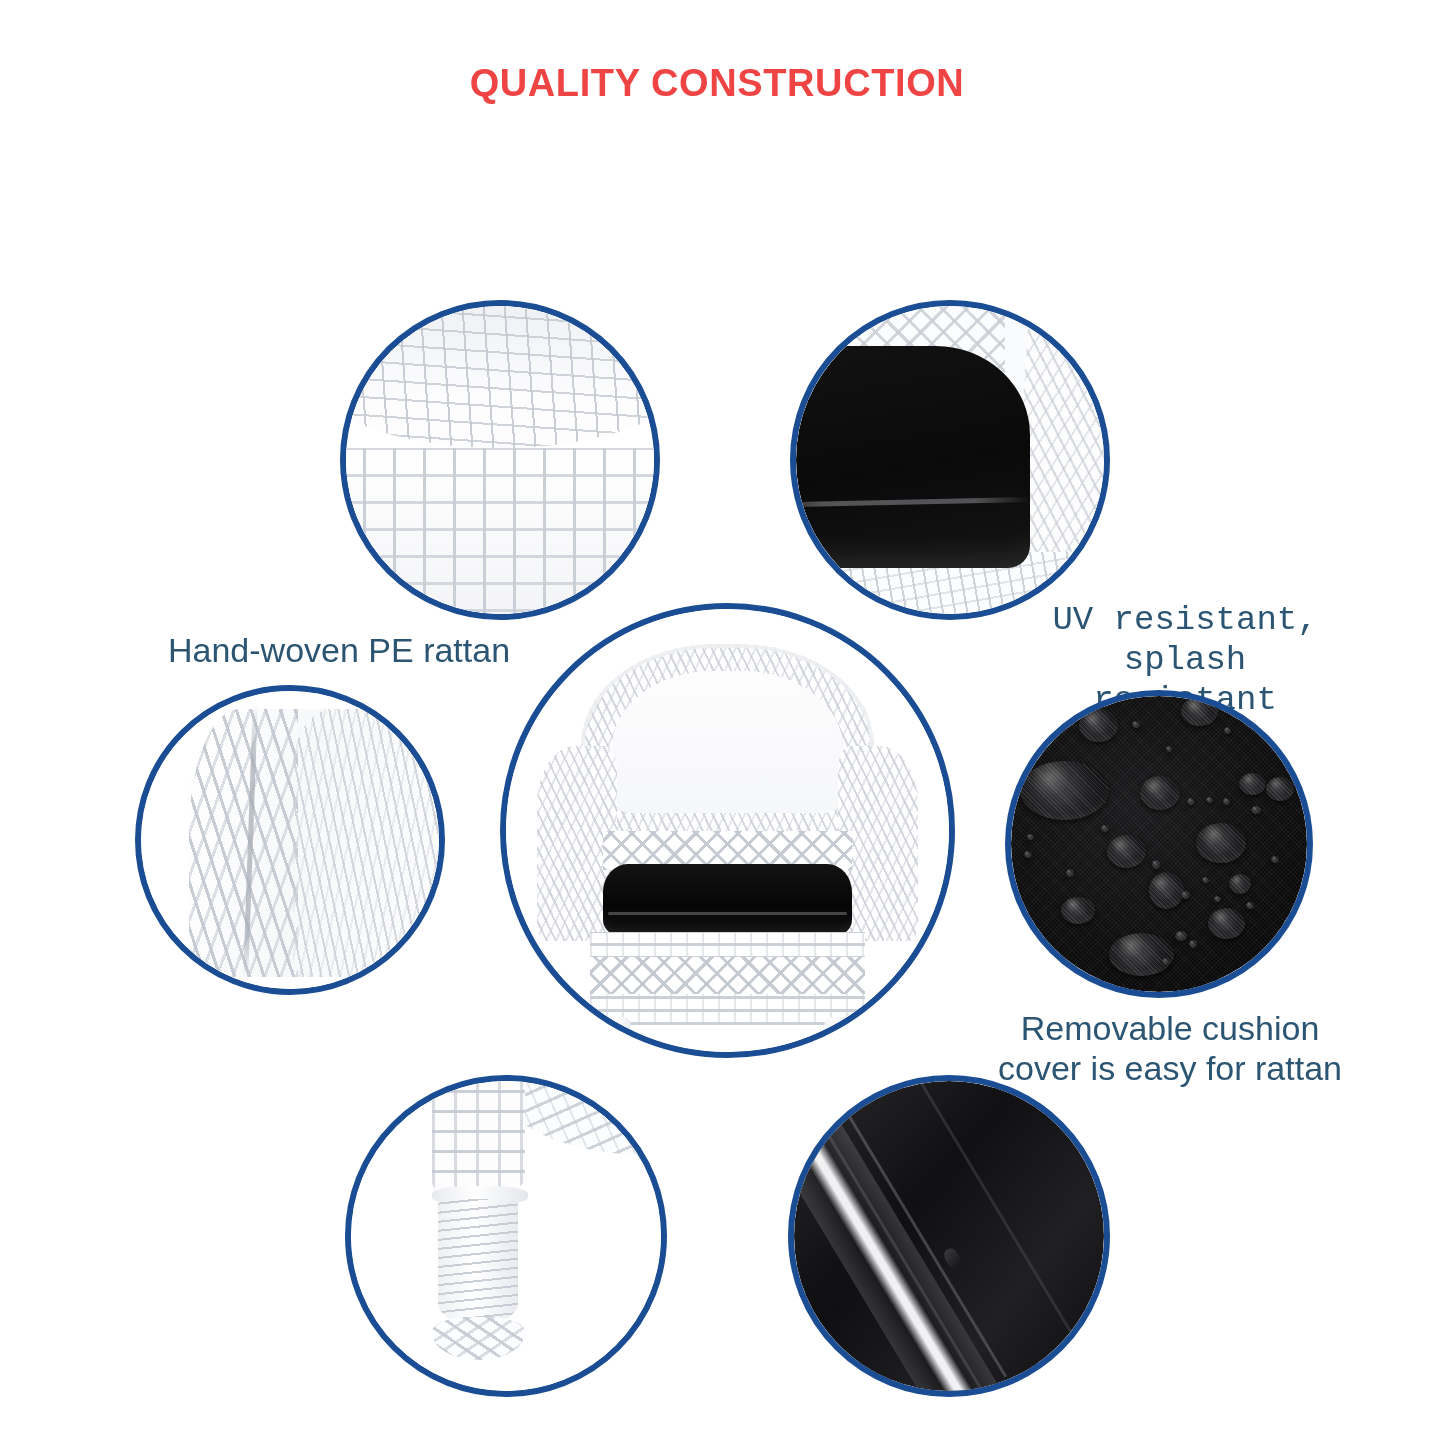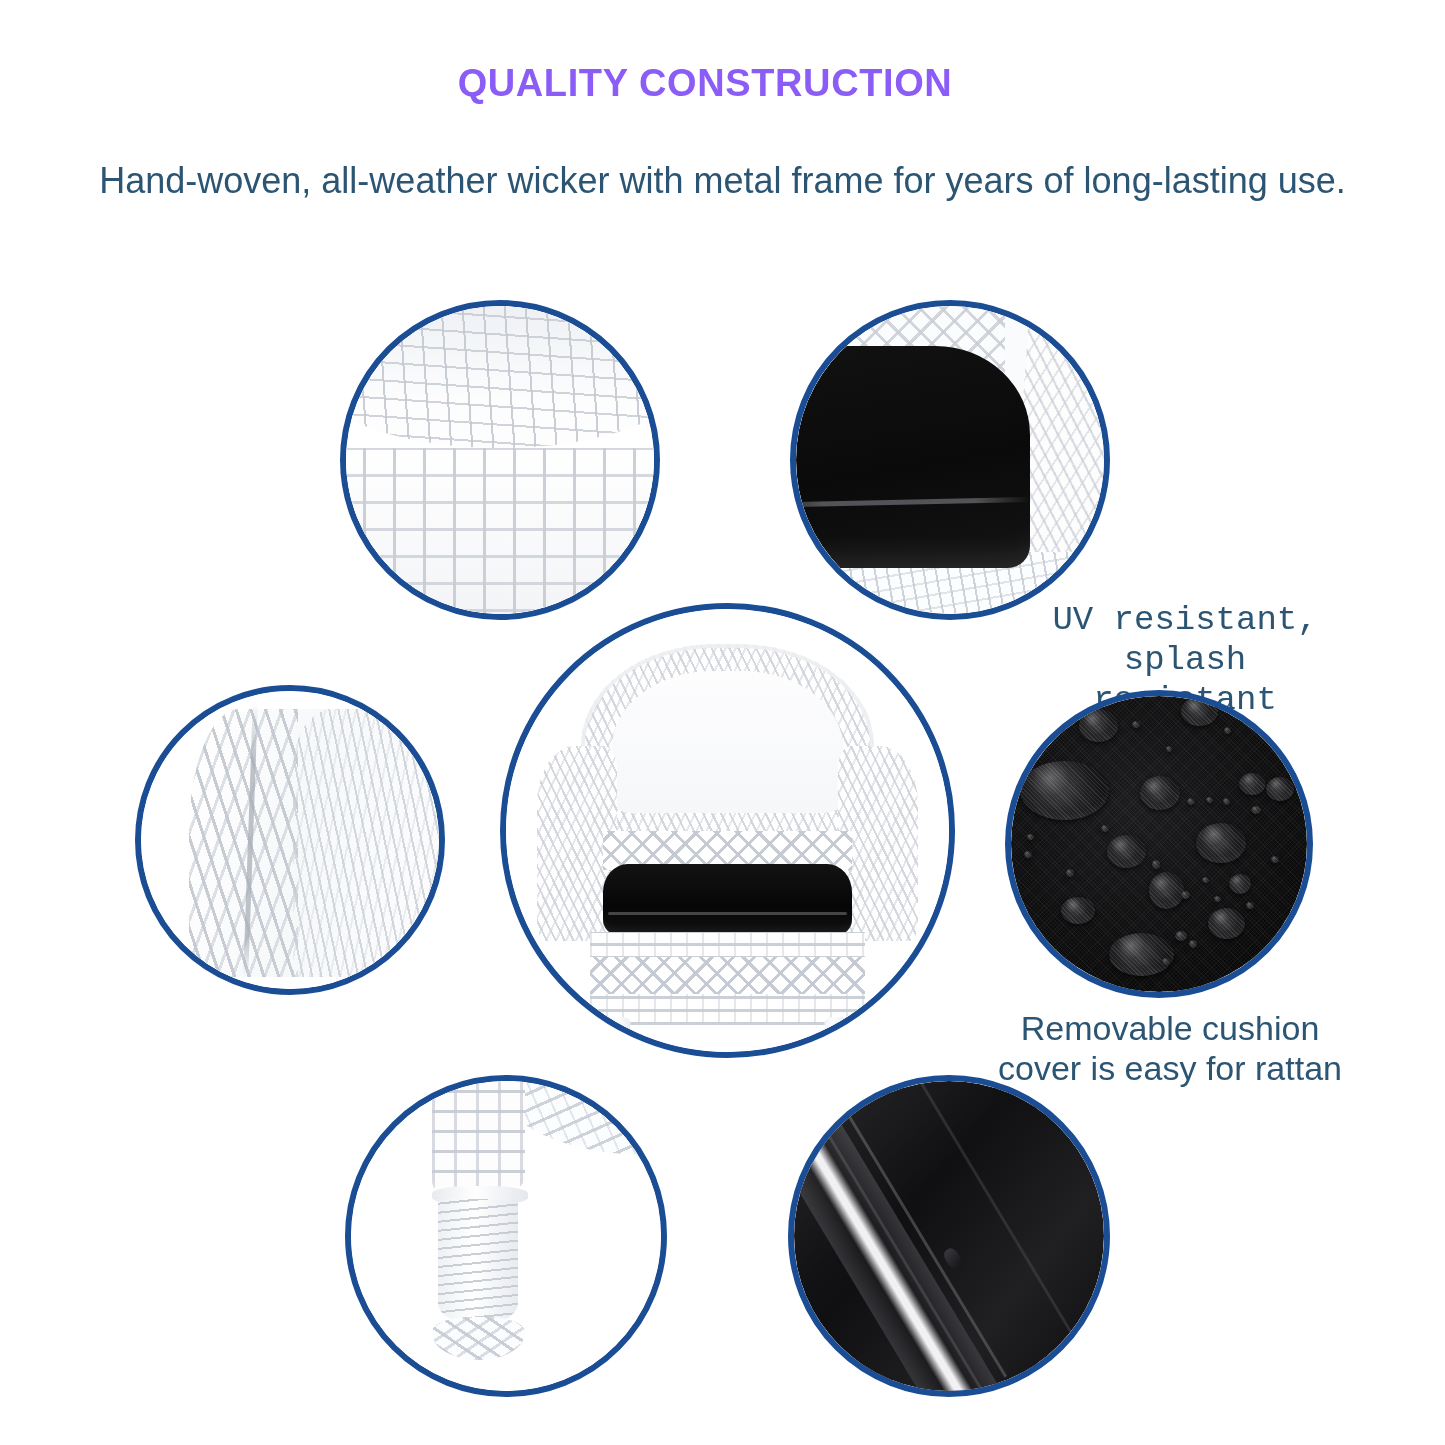--- a/index.html
+++ b/index.html
@@ -14,28 +14,28 @@
     position: relative;
     width: 1445px;
     height: 1445px;
     background: #ffffff;
     overflow: hidden;
   }
 
   
   #header-title {
     position: absolute;
-    left: 5px;
+    left: 17px;
     top: 62px;
     width: 1400px;
     text-align: center;
     font-size: 38px;
     font-weight: bold;
     letter-spacing: 0.6px;
-    color: #8b5cf6;
+    color: #ef4444;
     font-family: "Liberation Sans", sans-serif;
   }
   #header-subtitle {
     position: absolute;
     left: 0;
     top: 160px;
     width: 1445px;
     text-align: center;
     font-size: 36px;
     font-weight: normal;
@@ -437,28 +437,28 @@
     background: linear-gradient(138deg, rgba(255,255,255,0.07) 0%, rgba(255,255,255,0) 38%);
   }
 </style>
 </head>
 <body>
 
 <div id="page">
 
   <div id="header-title">QUALITY CONSTRUCTION</div>
 
-  <div id="header-subtitle">Hand-woven, all-weather wicker with metal frame for years of long-lasting use.</div>
 
   <div class="feature-circle" id="circle-1" style="left:340px; top:300px; width:320px; height:320px;">
     <div class="circle-media" id="c1-media">
       <div id="c1-top"></div>
       <div id="c1-bottom"></div>
     </div>
   </div>
+  <div class="feature-caption cap-left" id="caption-1" style="left:168px; top:630px; width:420px;">Hand-woven PE rattan</div>
 
   <div class="feature-circle" id="circle-2" style="left:790px; top:300px; width:320px; height:320px;">
     <div class="circle-media" id="c2-media">
       <div id="c2-backrest" class="chair-part"></div>
       <div id="c2-sidepanel"></div>
       <div id="c2-seatwicker"></div>
       <div id="c2-cushion"></div>
       <div id="c2-cushion-seam"></div>
     </div>
   </div>

